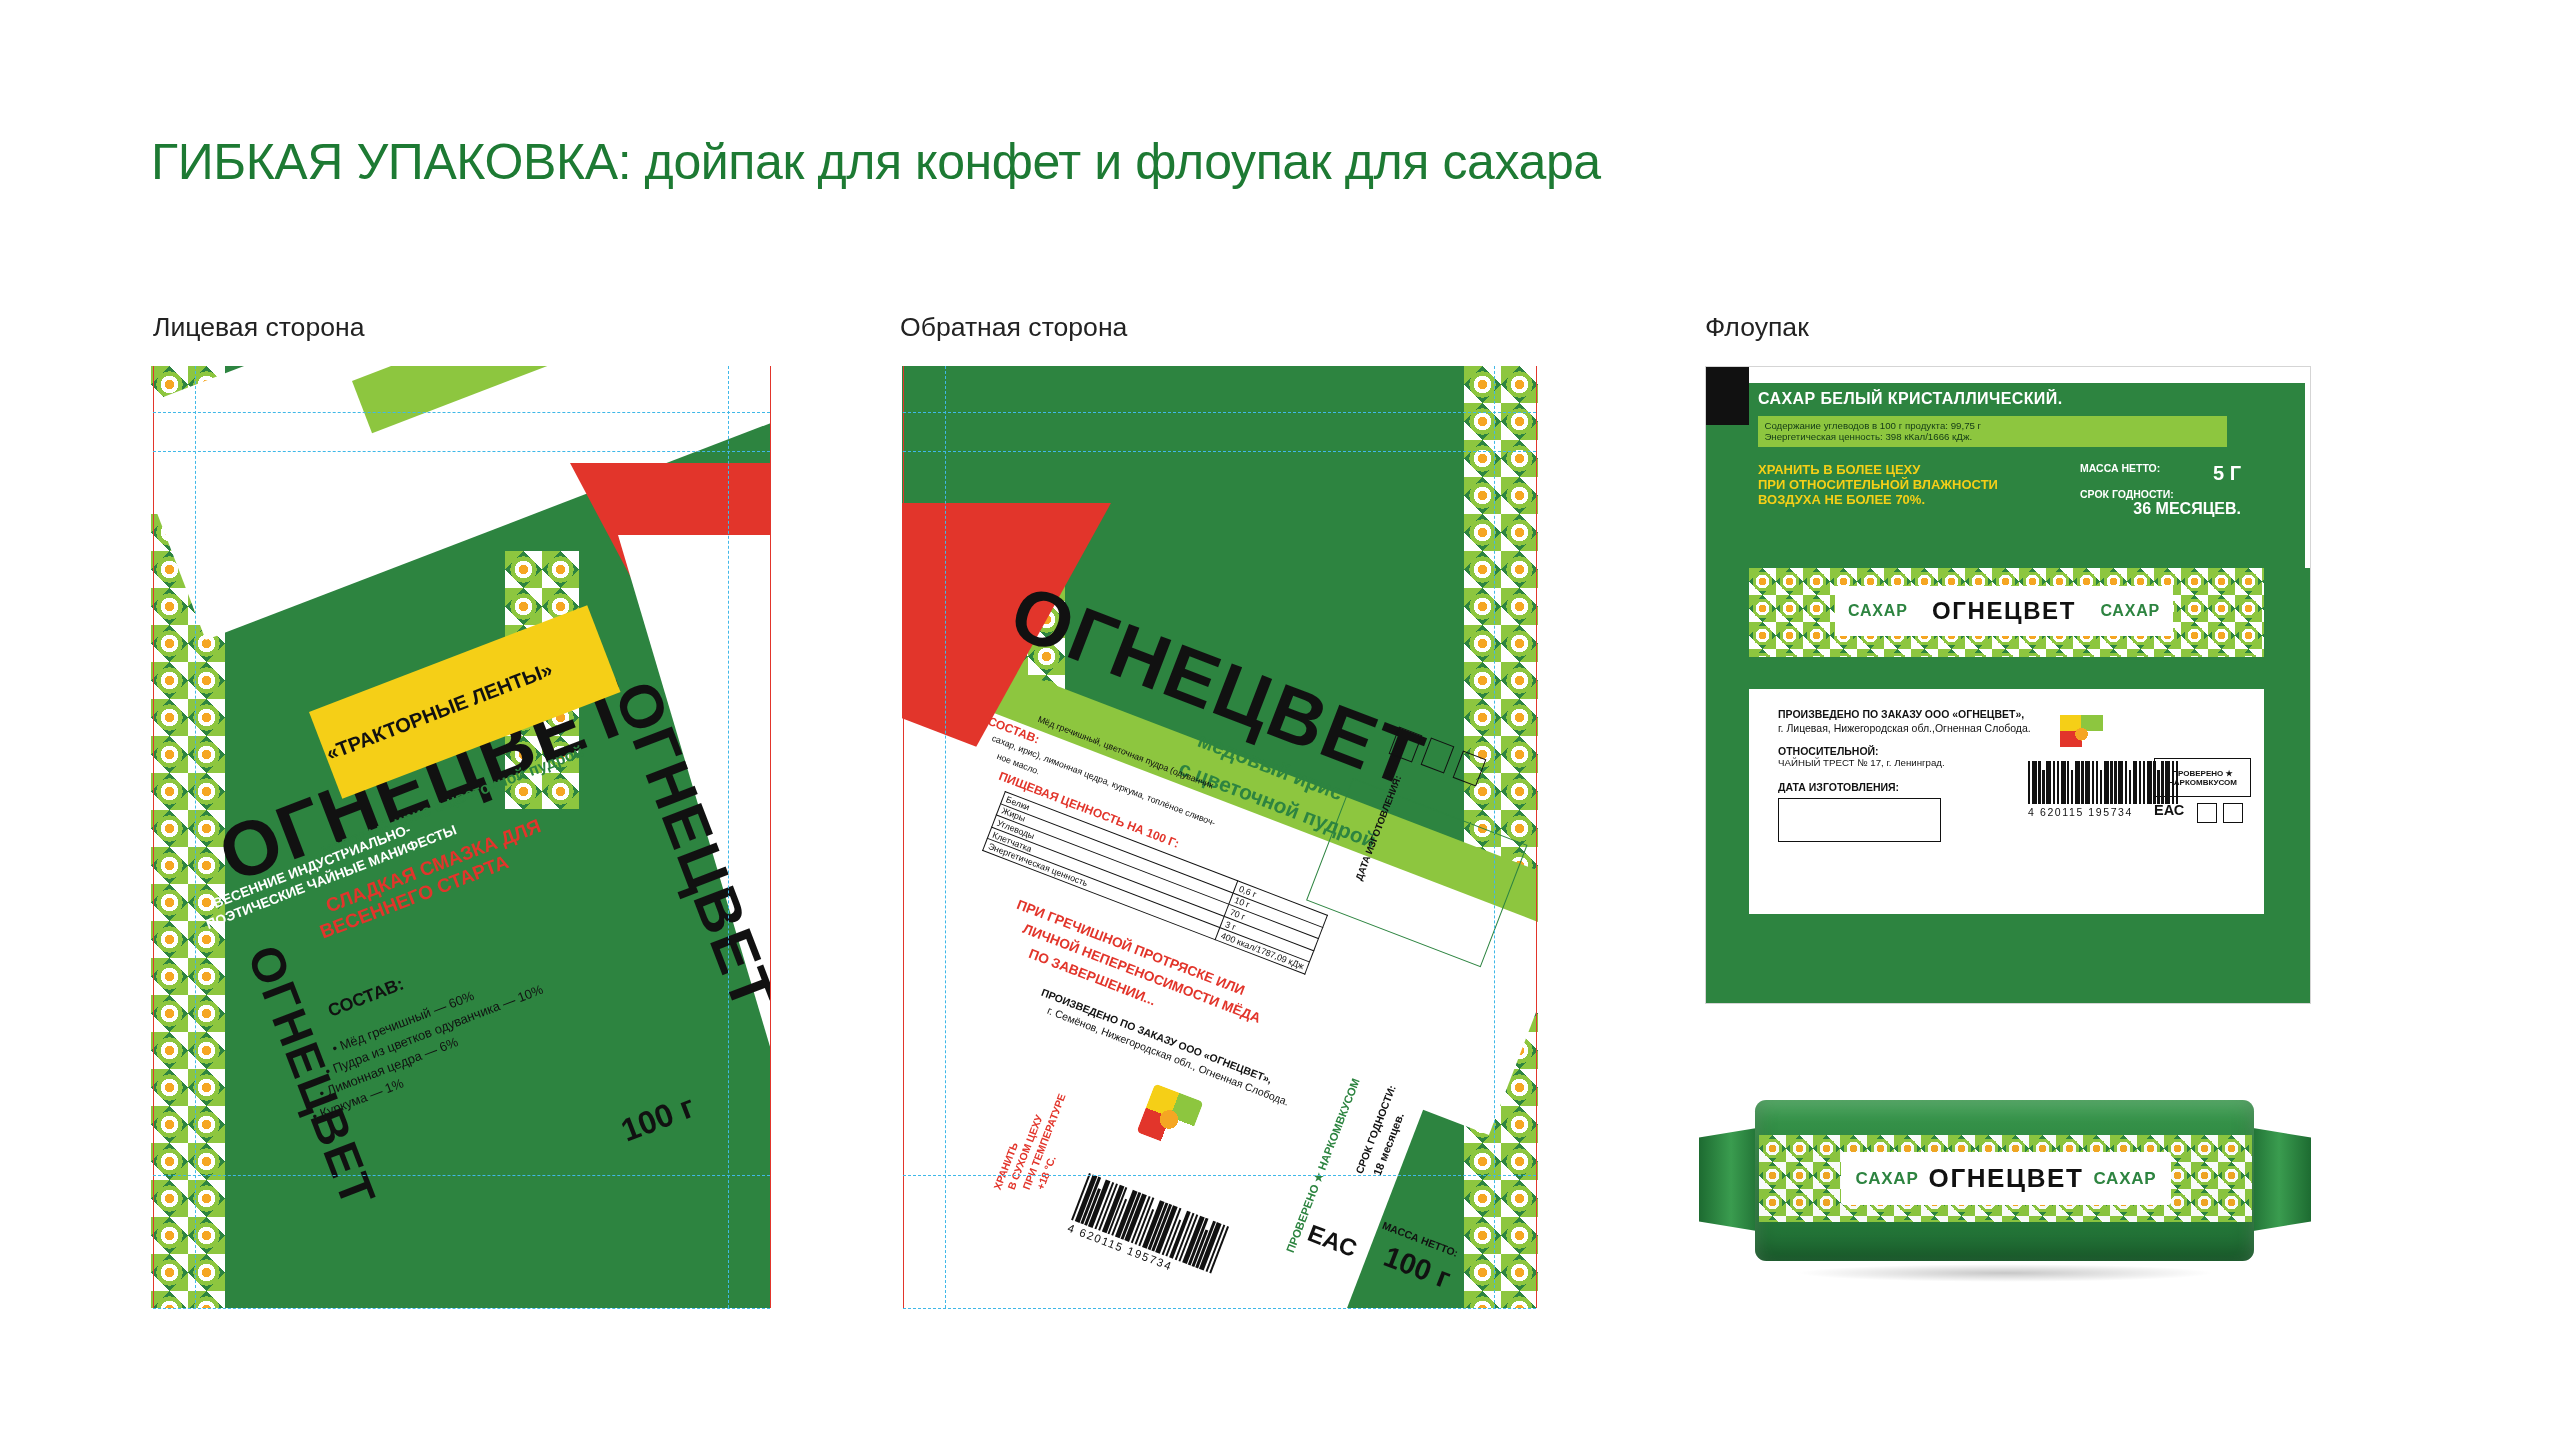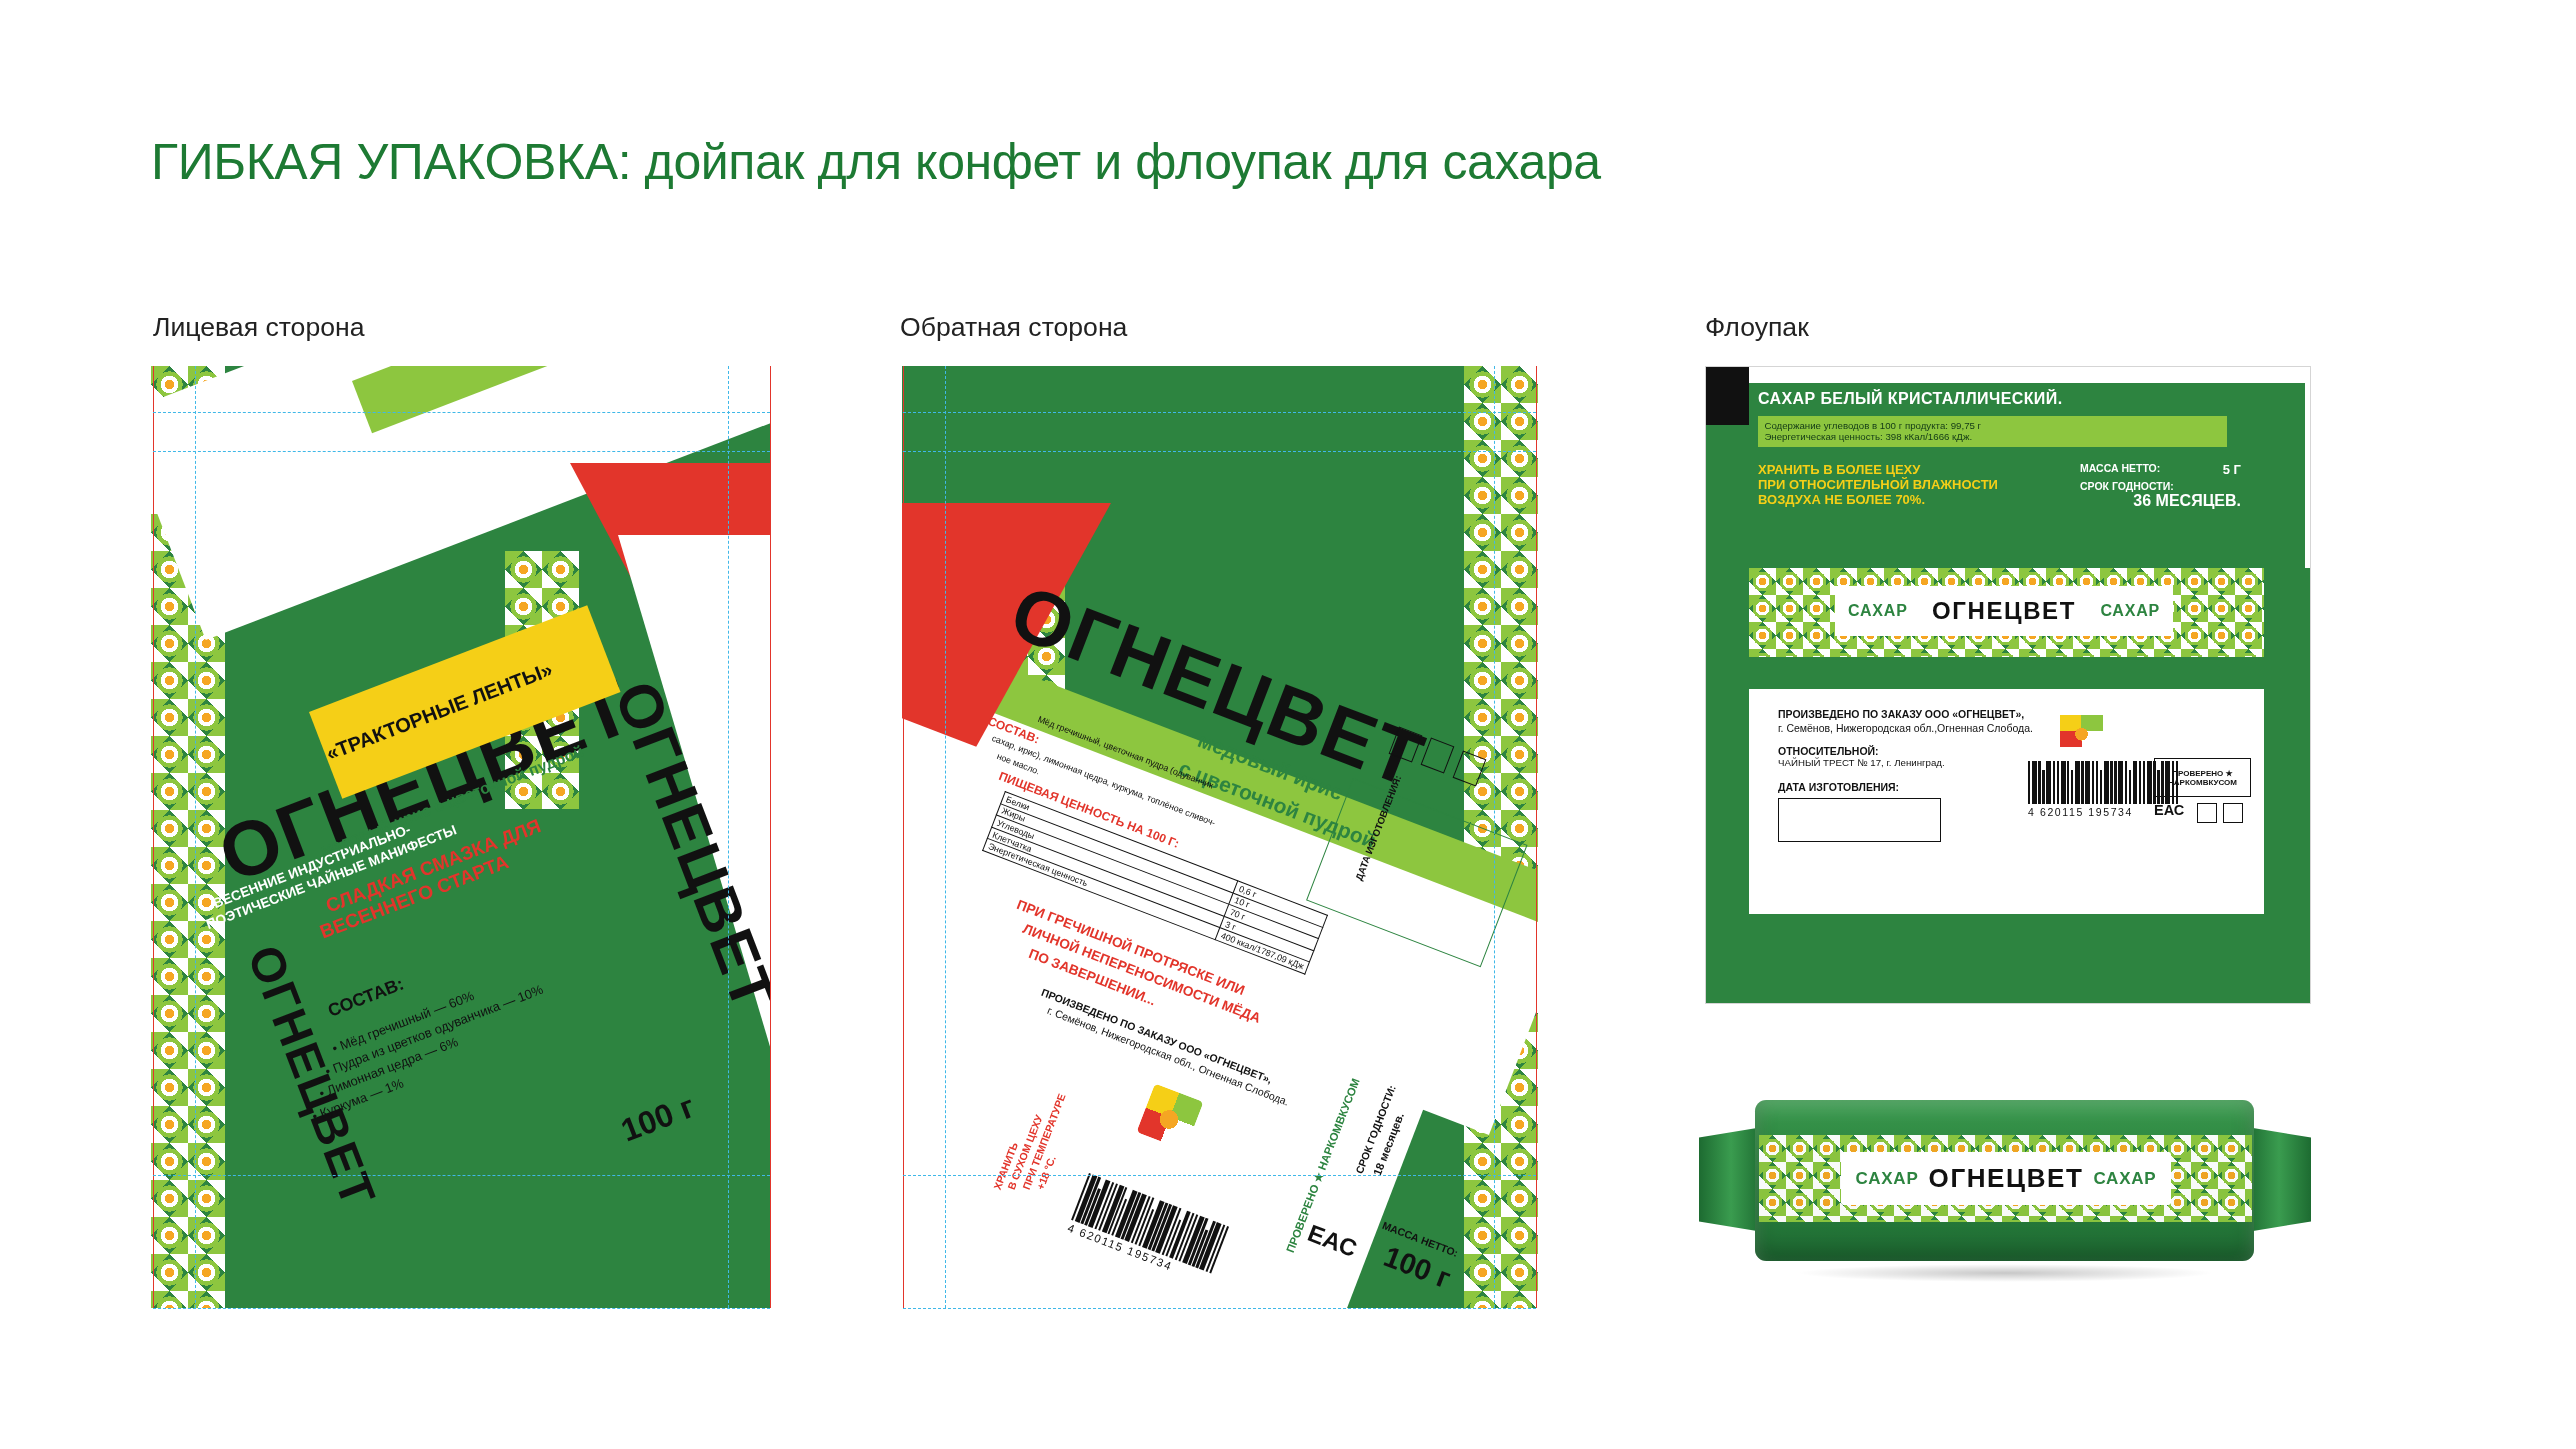--- a/index.html
+++ b/index.html
@@ -283,40 +283,40 @@
 
     <div style="margin-top:14.5px;display:flex;justify-content:space-between;width:483px;">
       <div>
         <div style="font-size:13px;font-weight:bold;color:#f5cf17;">ХРАНИТЬ В БОЛЕЕ ЦЕХУ</div>
         <div style="font-size:13px;font-weight:bold;color:#f5cf17;">ПРИ ОТНОСИТЕЛЬНОЙ ВЛАЖНОСТИ</div>
         <div style="font-size:13px;font-weight:bold;color:#f5cf17;">ВОЗДУХА НЕ БОЛЕЕ 70%.</div>
       </div>
       <div style="text-align:left;min-width:161px;">
         <div style="display:flex;justify-content:space-between;">
           <span style="font-size:10.5px;font-weight:bold;color:#ffffff;">МАССА НЕТТО:</span>
-          <span style="font-size:13px;font-weight:bold;color:#ffffff;">5 Г</span>
+          <span style="font-size:20px;font-weight:bold;color:#ffffff;">5 Г</span>
         </div>
         <div style="font-size:10.5px;font-weight:bold;color:#ffffff;margin-top:3.2px;">СРОК ГОДНОСТИ:</div>
         <div style="font-size:16px;font-weight:bold;color:#ffffff;text-align:right;">36 МЕСЯЦЕВ.</div>
       </div>
     </div>
   </div>
 
   <div class="orn-sm" style="position:absolute;left:43px;top:201px;width:515px;height:89px;"></div>
   <div class="white" style="position:absolute;left:129px;top:219px;width:338px;height:50px;display:flex;align-items:center;justify-content:space-between;padding:0 13px;box-sizing:border-box;">
     <span style="font-size:16px;font-weight:bold;color:#2d8440;letter-spacing:0.8px;">САХАР</span>
     <span class="brand" style="font-size:24px;color:#111;">ОГНЕЦВЕТ</span>
     <span style="font-size:16px;font-weight:bold;color:#2d8440;letter-spacing:0.8px;">САХАР</span>
   </div>
 
   <div class="white" style="position:absolute;left:43px;top:322px;width:515px;height:225px;"></div>
 
   <div style="position:absolute;left:72px;top:341px;width:338px;">
     <div style="font-size:10.5px;font-weight:bold;color:#111;">ПРОИЗВЕДЕНО ПО ЗАКАЗУ ООО «ОГНЕЦВЕТ»,</div>
-    <div style="font-size:10.5px;color:#111;margin-top:1.6px;">г. Семёнов, Нижегородская обл.,Огненная Слобода.</div>
+    <div style="font-size:10.5px;color:#111;margin-top:1.6px;">г. Лицевая, Нижегородская обл.,Огненная Слобода.</div>
     <div style="font-size:10.5px;font-weight:bold;color:#111;margin-top:11.3px;">ОТНОСИТЕЛЬНОЙ:</div>
     <div style="font-size:9.7px;color:#111;">ЧАЙНЫЙ ТРЕСТ № 17, г. Ленинград.</div>
     <div style="font-size:10.5px;font-weight:bold;color:#111;margin-top:13px;">ДАТА ИЗГОТОВЛЕНИЯ:</div>
     <div style="margin-top:4.8px;width:161px;height:42px;border:1.6px solid #111;"></div>
   </div>
 
   <div style="position:absolute;left:322px;top:394px;">
     <div class="barcode" style="height:43px;">
       <i></i>
         <i class="w"></i>

